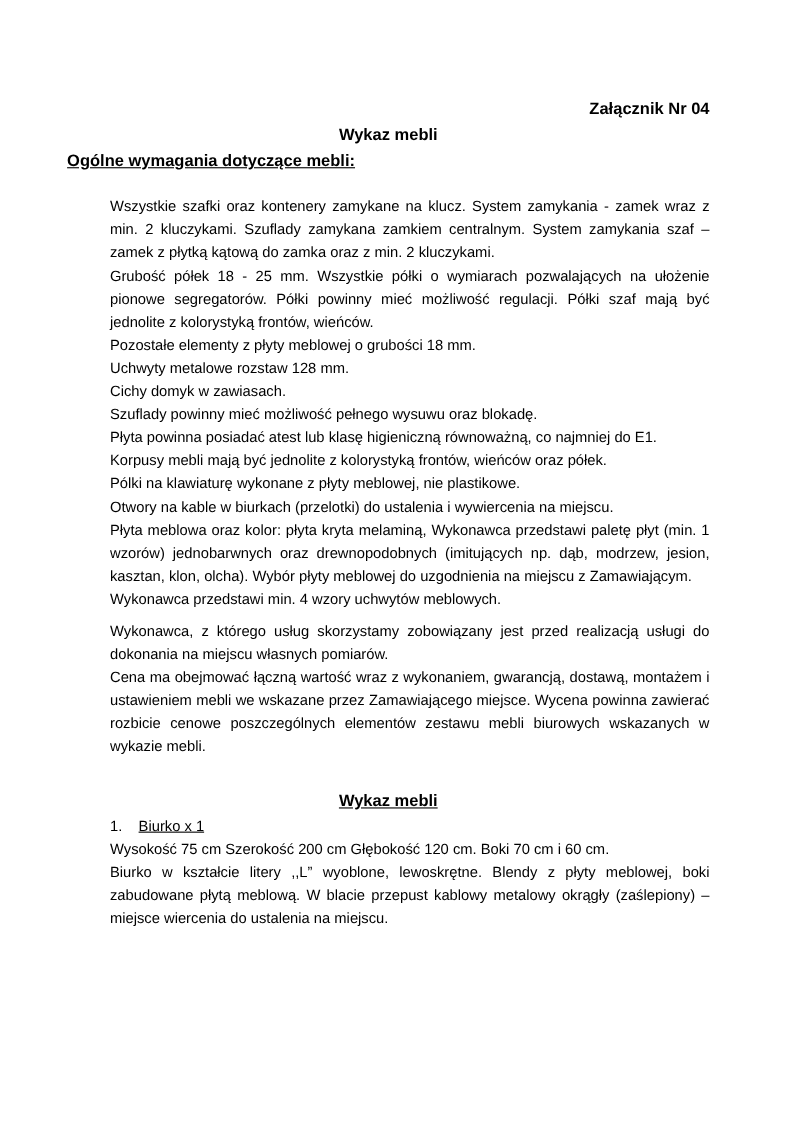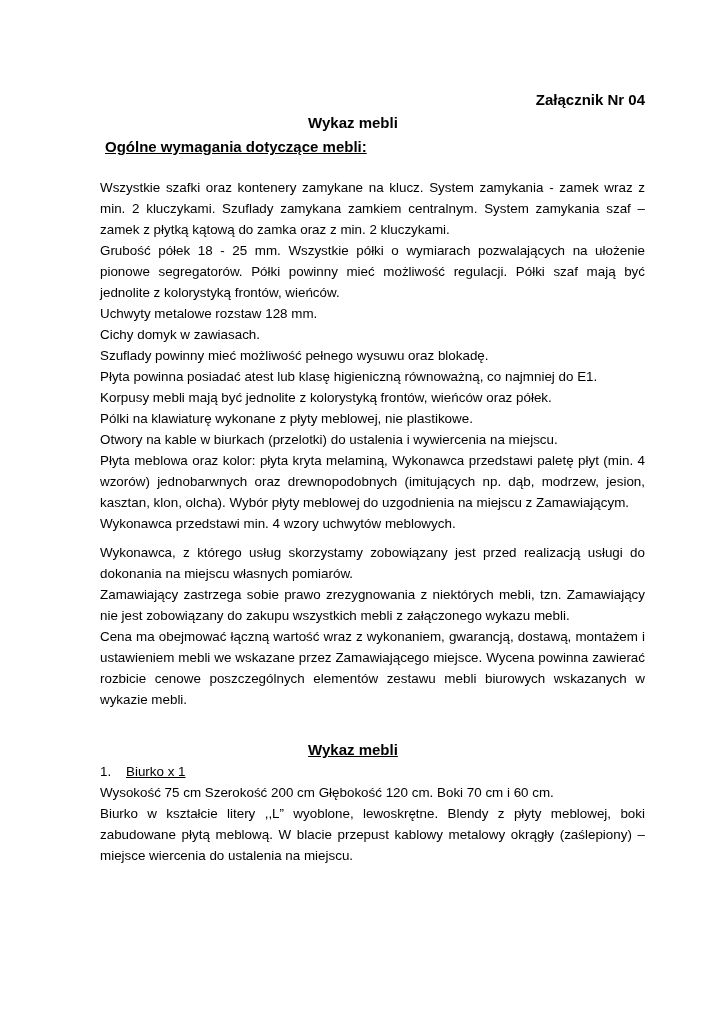--- a/index.html
+++ b/index.html
@@ -33,21 +33,20 @@
     font-weight: bold;
     text-align: center;
     margin-top: 2px;
   }
   .general-heading {
     font-size: 15px;
     line-height: 21px;
     font-weight: bold;
     text-decoration: underline;
     margin-top: 3px;
-    margin-left: 44px;
   }
   .body-block {
     margin-top: 20px;
   }
   .body-block p {
     margin: 0 0 0 39px;
     text-align: justify;
   }
   .closing-block {
     margin-top: 8px;
@@ -86,34 +85,34 @@
 
   <div class="annex-label">Załącznik Nr 04</div>
 
   <div class="main-title">Wykaz mebli</div>
 
   <div class="general-heading">Ogólne wymagania dotyczące mebli:</div>
 
   <div class="body-block">
     <p>Wszystkie szafki oraz kontenery zamykane na klucz. System zamykania - zamek wraz z min. 2 kluczykami. Szuflady zamykana zamkiem centralnym. System zamykania szaf – zamek z płytką kątową do zamka oraz z min. 2 kluczykami.</p>
     <p>Grubość półek 18 - 25 mm. Wszystkie półki o wymiarach pozwalających na ułożenie pionowe segregatorów. Półki powinny mieć możliwość regulacji. Półki szaf mają być jednolite z kolorystyką frontów, wieńców.</p>
+    <p>Pozostałe elementy z płyty meblowej o grubości 18 mm.</p>
     <p>Uchwyty metalowe rozstaw 128 mm.</p>
     <p>Cichy domyk w zawiasach.</p>
     <p>Szuflady powinny mieć możliwość pełnego wysuwu oraz blokadę.</p>
     <p>Płyta powinna posiadać atest lub klasę higieniczną równoważną, co najmniej do E1.</p>
     <p>Korpusy mebli mają być jednolite z kolorystyką frontów, wieńców oraz półek.</p>
     <p>Pólki na klawiaturę wykonane z płyty meblowej, nie plastikowe.</p>
     <p>Otwory na kable w biurkach (przelotki) do ustalenia i wywiercenia na miejscu.</p>
-    <p>Płyta meblowa oraz kolor: płyta kryta melaminą, Wykonawca przedstawi paletę płyt (min. 4 wzorów) jednobarwnych oraz drewnopodobnych (imitujących np. dąb, modrzew, jesion, kasztan, klon, olcha). Wybór płyty meblowej do uzgodnienia na miejscu z Zamawiającym.</p>
+    <p>Płyta meblowa oraz kolor: płyta kryta melaminą, Wykonawca przedstawi paletę płyt (min. 1 wzorów) jednobarwnych oraz drewnopodobnych (imitujących np. dąb, modrzew, jesion, kasztan, klon, olcha). Wybór płyty meblowej do uzgodnienia na miejscu z Zamawiającym.</p>
     <p>Wykonawca przedstawi min. 4 wzory uchwytów meblowych.</p>
   </div>
 
   <div class="body-block closing-block">
     <p>Wykonawca, z którego usług skorzystamy zobowiązany jest przed realizacją usługi do dokonania na miejscu własnych pomiarów.</p>
-    <p>Zamawiający zastrzega sobie prawo zrezygnowania z niektórych mebli, tzn. Zamawiający nie jest zobowiązany do zakupu wszystkich mebli z załączonego wykazu mebli.</p>
     <p>Cena ma obejmować łączną wartość wraz z wykonaniem, gwarancją, dostawą, montażem i ustawieniem mebli we wskazane przez Zamawiającego miejsce. Wycena powinna zawierać rozbicie cenowe poszczególnych elementów zestawu mebli biurowych wskazanych w wykazie mebli.</p>
   </div>
 
   <div class="list-heading">Wykaz mebli</div>
 
   <div class="furniture-item">
     <div class="item-title-row">
       <span class="item-number">1.</span>
       <span class="item-name">Biurko x 1</span>
     </div>

